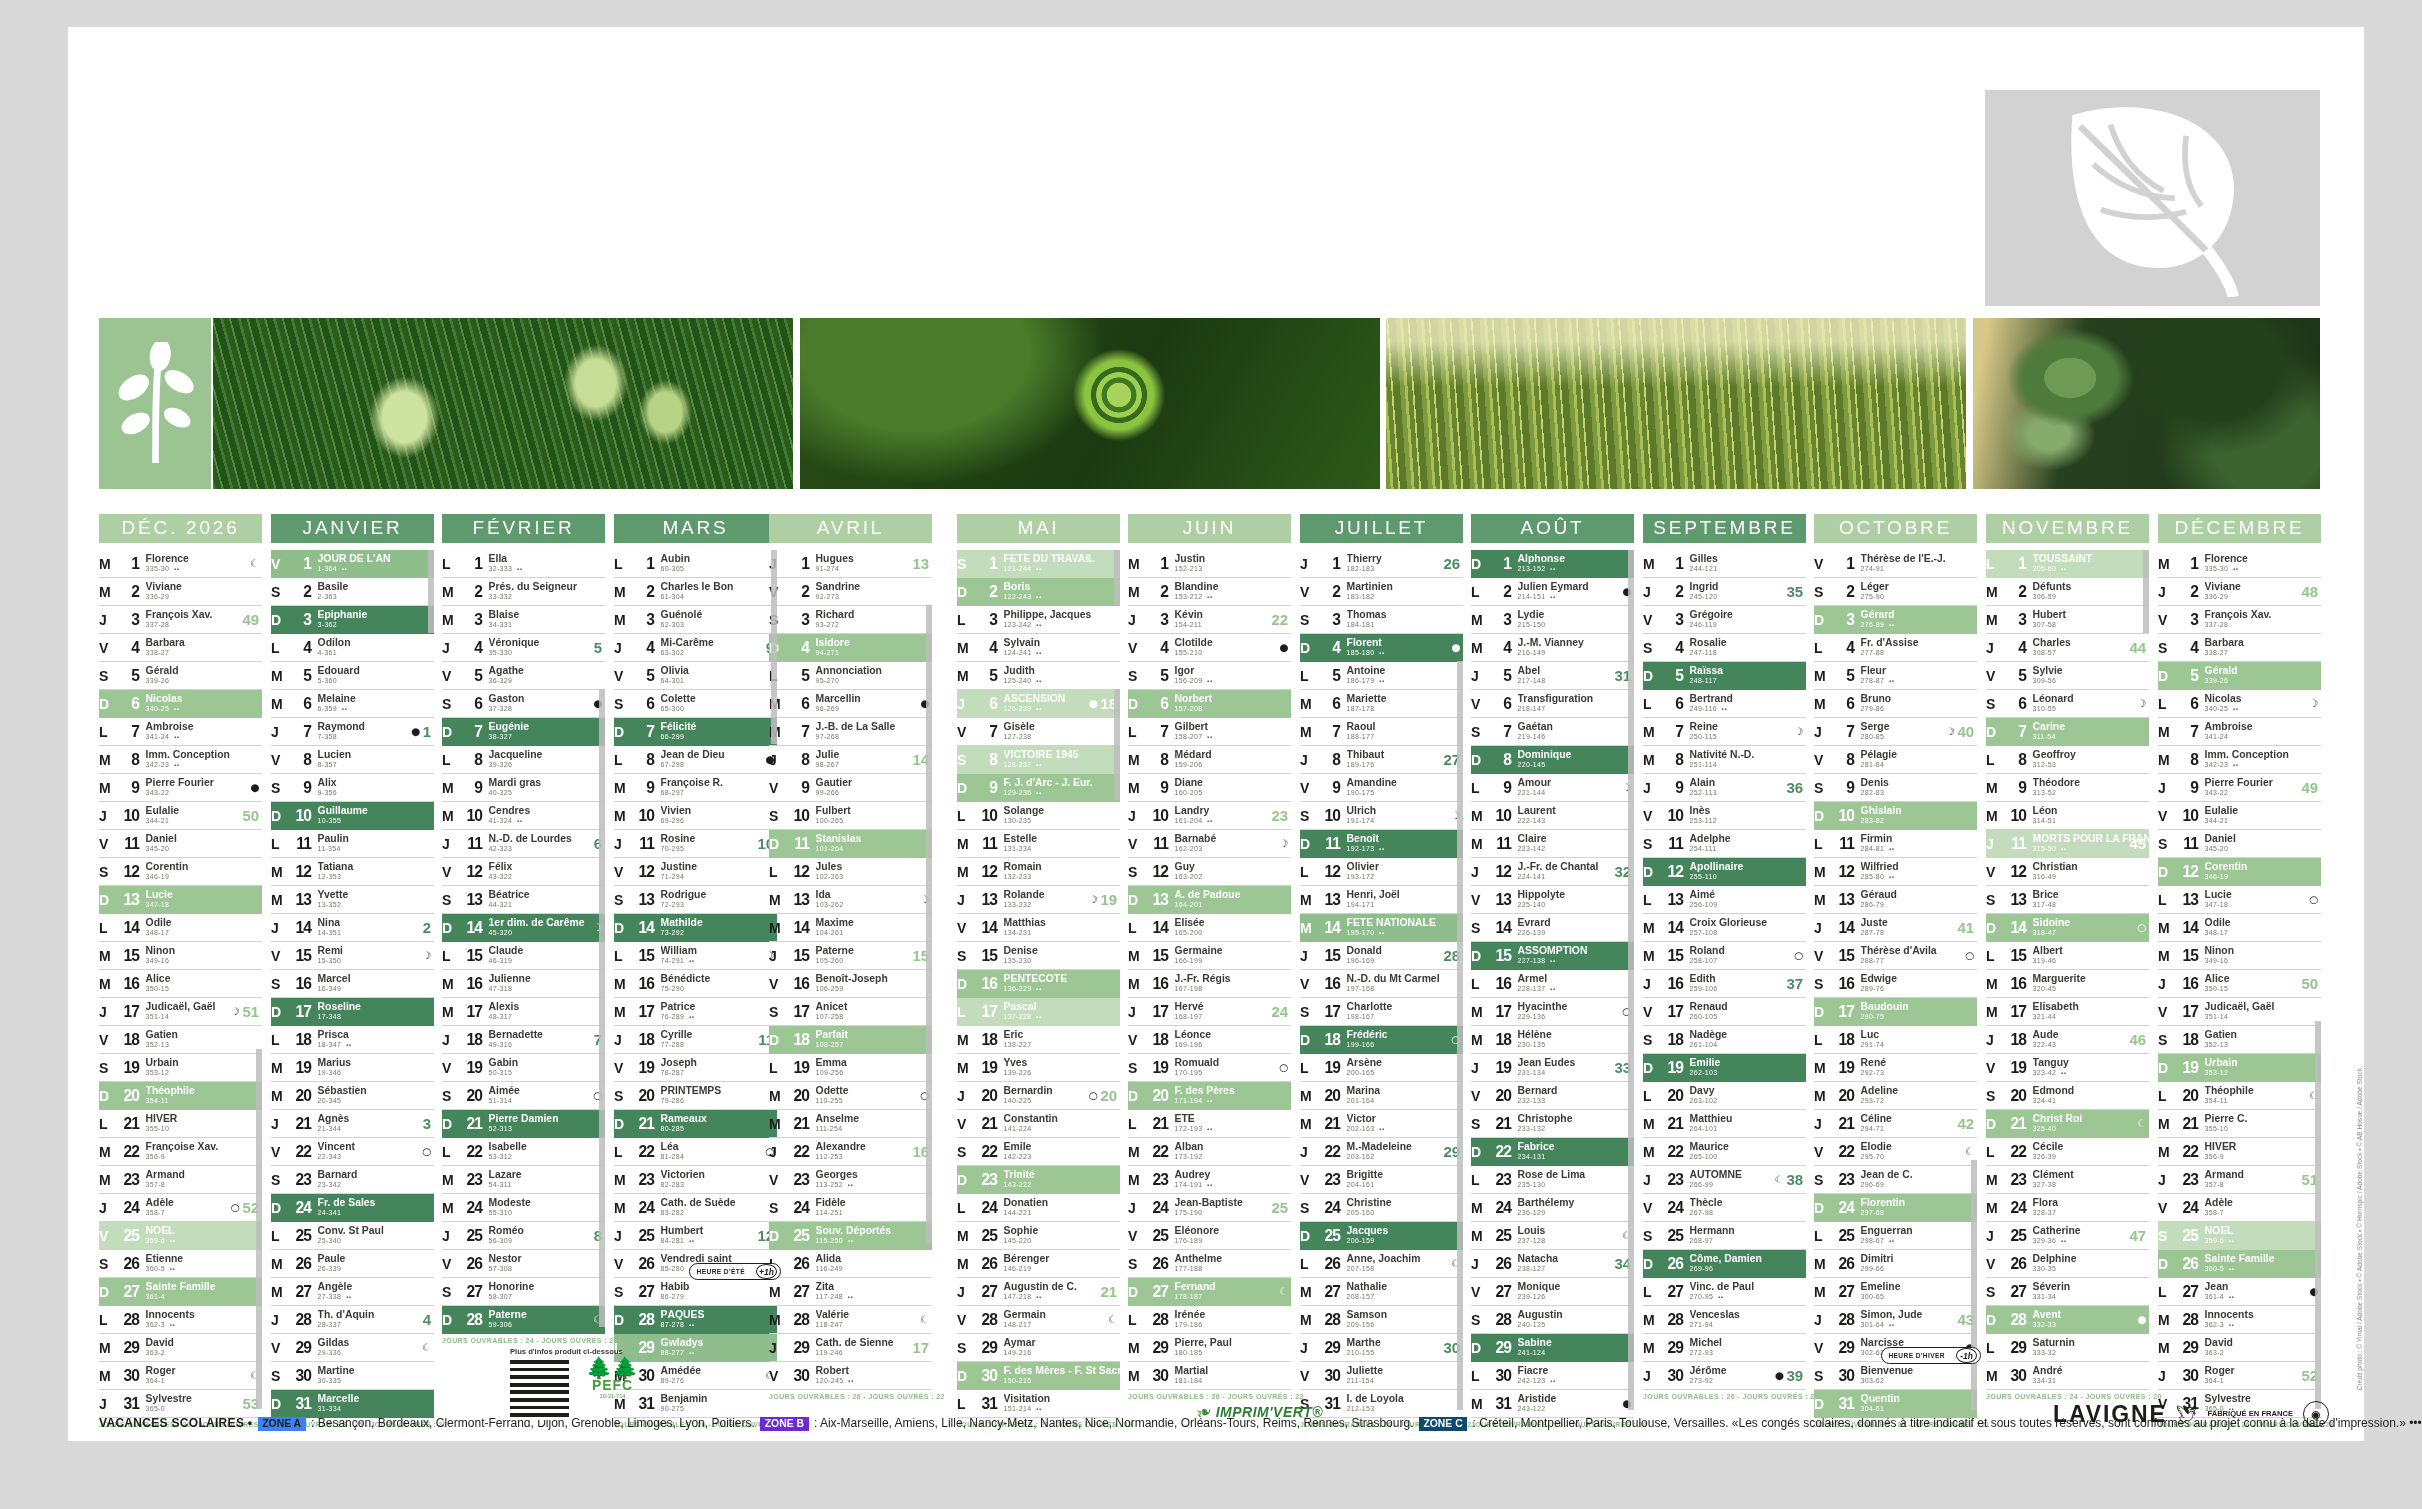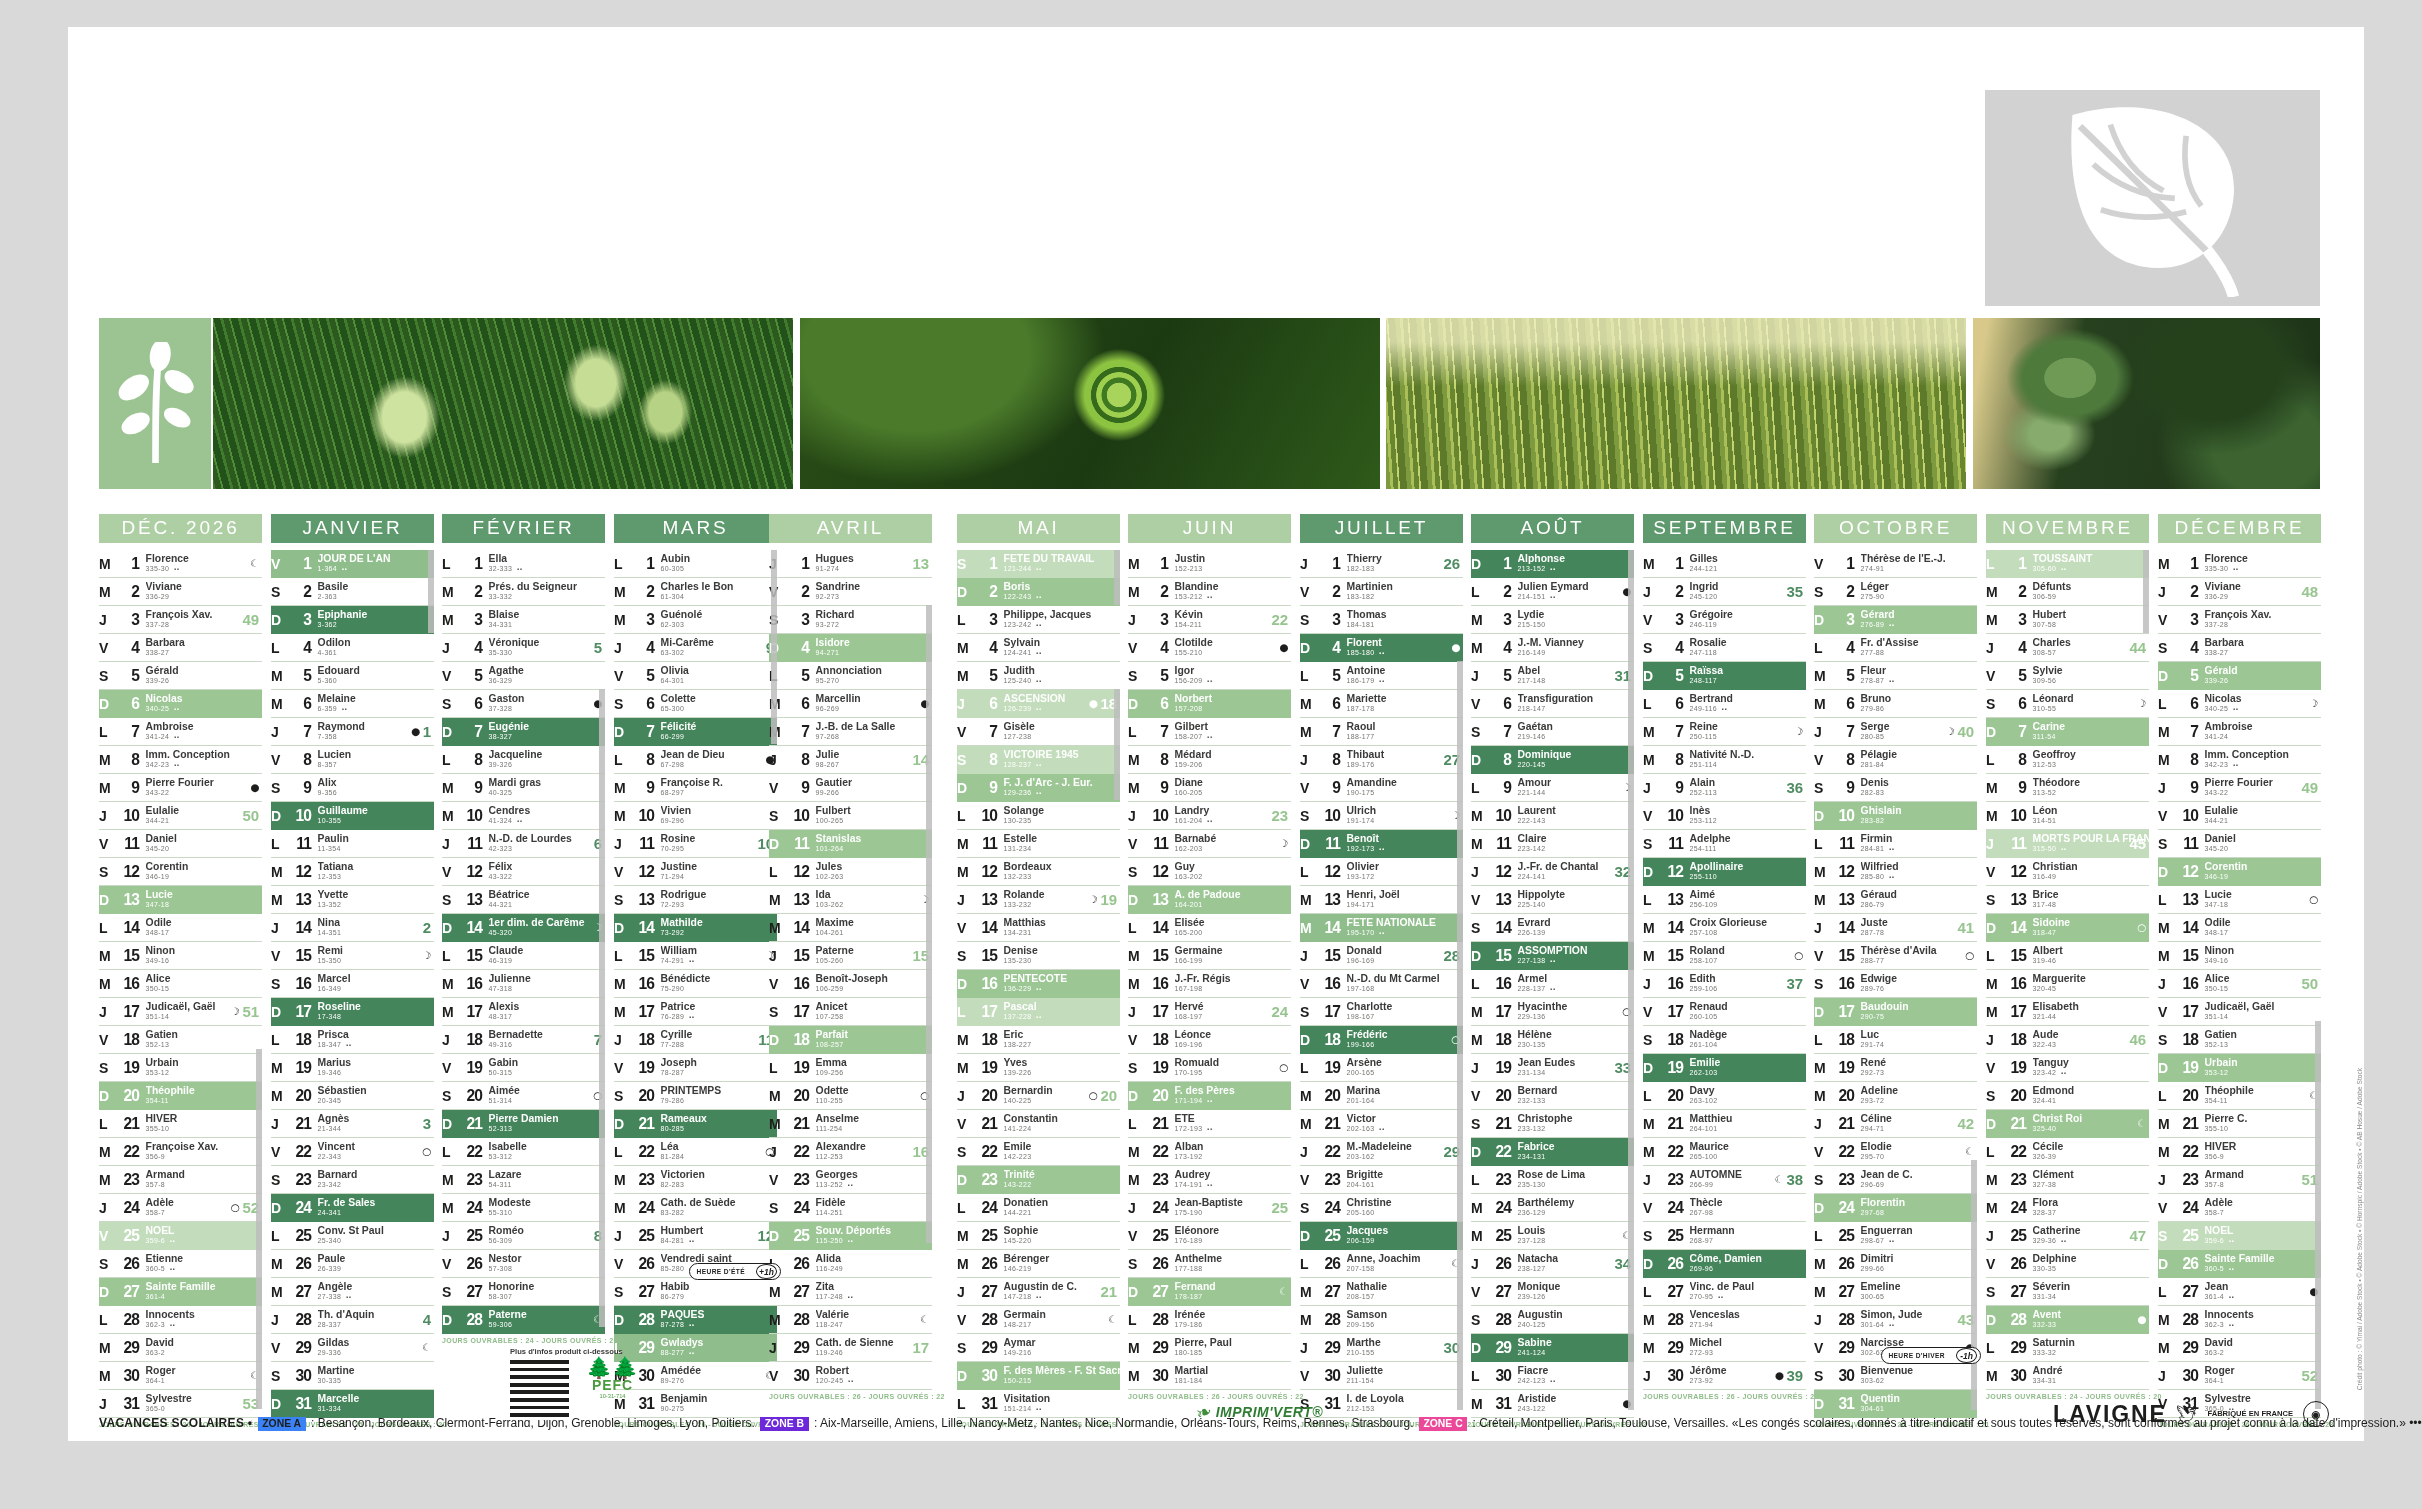--- a/index.html
+++ b/index.html
@@ -74,21 +74,21 @@
   #impw .iv{font-size:14px;font-weight:700;font-style:italic;color:#2f7d33;letter-spacing:0.5px;white-space:nowrap}
   #lavw{left:1985px;top:1374px;width:335px;display:flex;align-items:center;gap:9.5px}
   #lavw .lv{font-size:23px;font-weight:700;letter-spacing:1.9px;color:#1d1d1b}
   #lavw .bird{font-size:17px;color:#1d1d1b;transform:scaleX(-1)}
   #lavw .fab{font-size:7.6px;font-weight:700;color:#1d1d1b;line-height:8.5px;text-align:right}
   #lavw .stamp{width:24.6px;height:24.6px;border:1.9px solid #1d1d1b;border-radius:50%;display:flex;align-items:center;justify-content:center;font-size:10.4px;font-weight:700;color:#1d1d1b}
   
   #pfoot{position:absolute;left:31px;top:1389px;width:2252px;font-size:12px;color:#1d1d1b;white-space:nowrap}
   #pfoot .lead{font-weight:700;letter-spacing:0.3px}
   .chip{display:inline-block;font-size:10.4px;font-weight:700;padding:0.9px 4.7px;margin:0 1.9px;line-height:12.3px}
-  .chipA{background:#3b82f6;color:#1d1d1b}.chipB{background:#6d28d9;color:#fff}.chipC{background:#ec4899;color:#fff}
+  .chipA{background:#3b82f6;color:#1d1d1b}.chipB{background:#6d28d9;color:#fff}.chipC{background:#0c4a6e;color:#fff}
   #credit{position:absolute;right:7.6px;top:1041px;transform:rotate(-90deg);transform-origin:right top;font-size:6.6px;color:#8a8a8a;white-space:nowrap}
 </style>
 </head>
 <body>
 
 <div id="card">
   <div id="leaftile">
     <svg width="218" height="199" viewBox="0 0 230 210">
       <path d="M30 18 C120 -8 208 30 200 105 C194 160 150 186 105 178 C55 170 22 120 30 18 Z" fill="#ffffff"></path>
       <path d="M38 30 C90 80 140 130 178 168" stroke="#d2d2d2" stroke-width="7" fill="none"></path>
@@ -1574,21 +1574,21 @@
             <span class="dn">11</span>
             <div class="nmw">
               <div class="sn">Estelle</div>
               <div class="sub">131-234</div>
             </div>
           </div>
           <div class="row">
             <span class="dl">M</span>
             <span class="dn">12</span>
             <div class="nmw">
-              <div class="sn">Bordeaux</div>
+              <div class="sn">Romain</div>
               <div class="sub">132-233</div>
             </div>
           </div>
           <div class="row">
             <span class="dl">J</span>
             <span class="dn">13</span>
             <div class="nmw">
               <div class="sn">Rolande</div>
               <div class="sub">133-232</div>
             </div>

